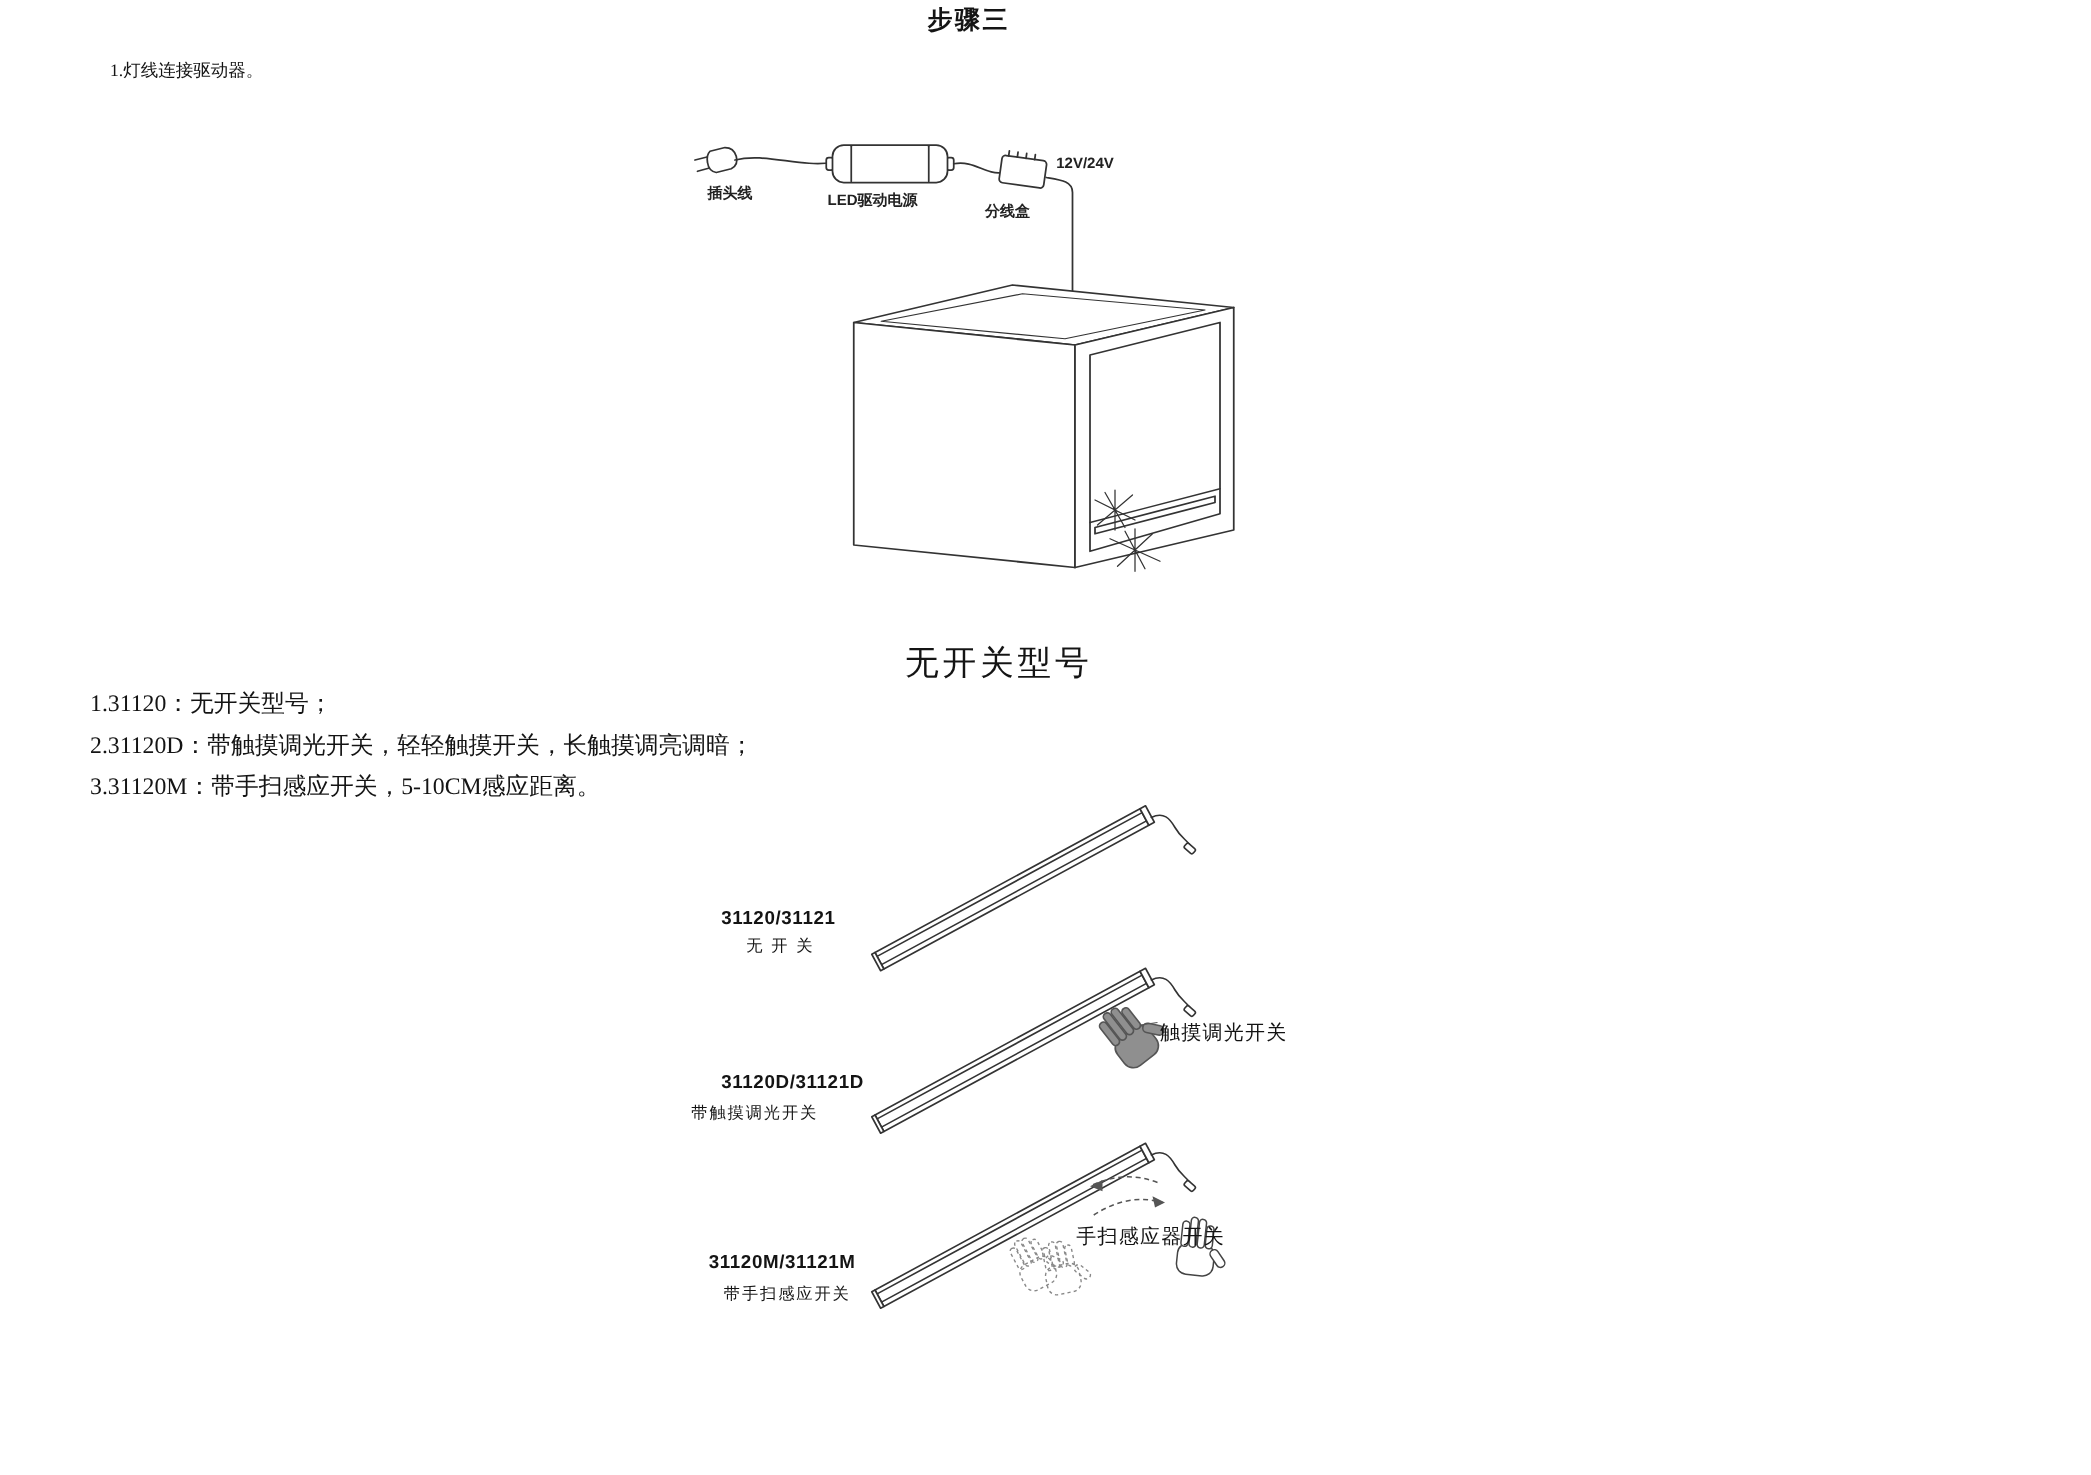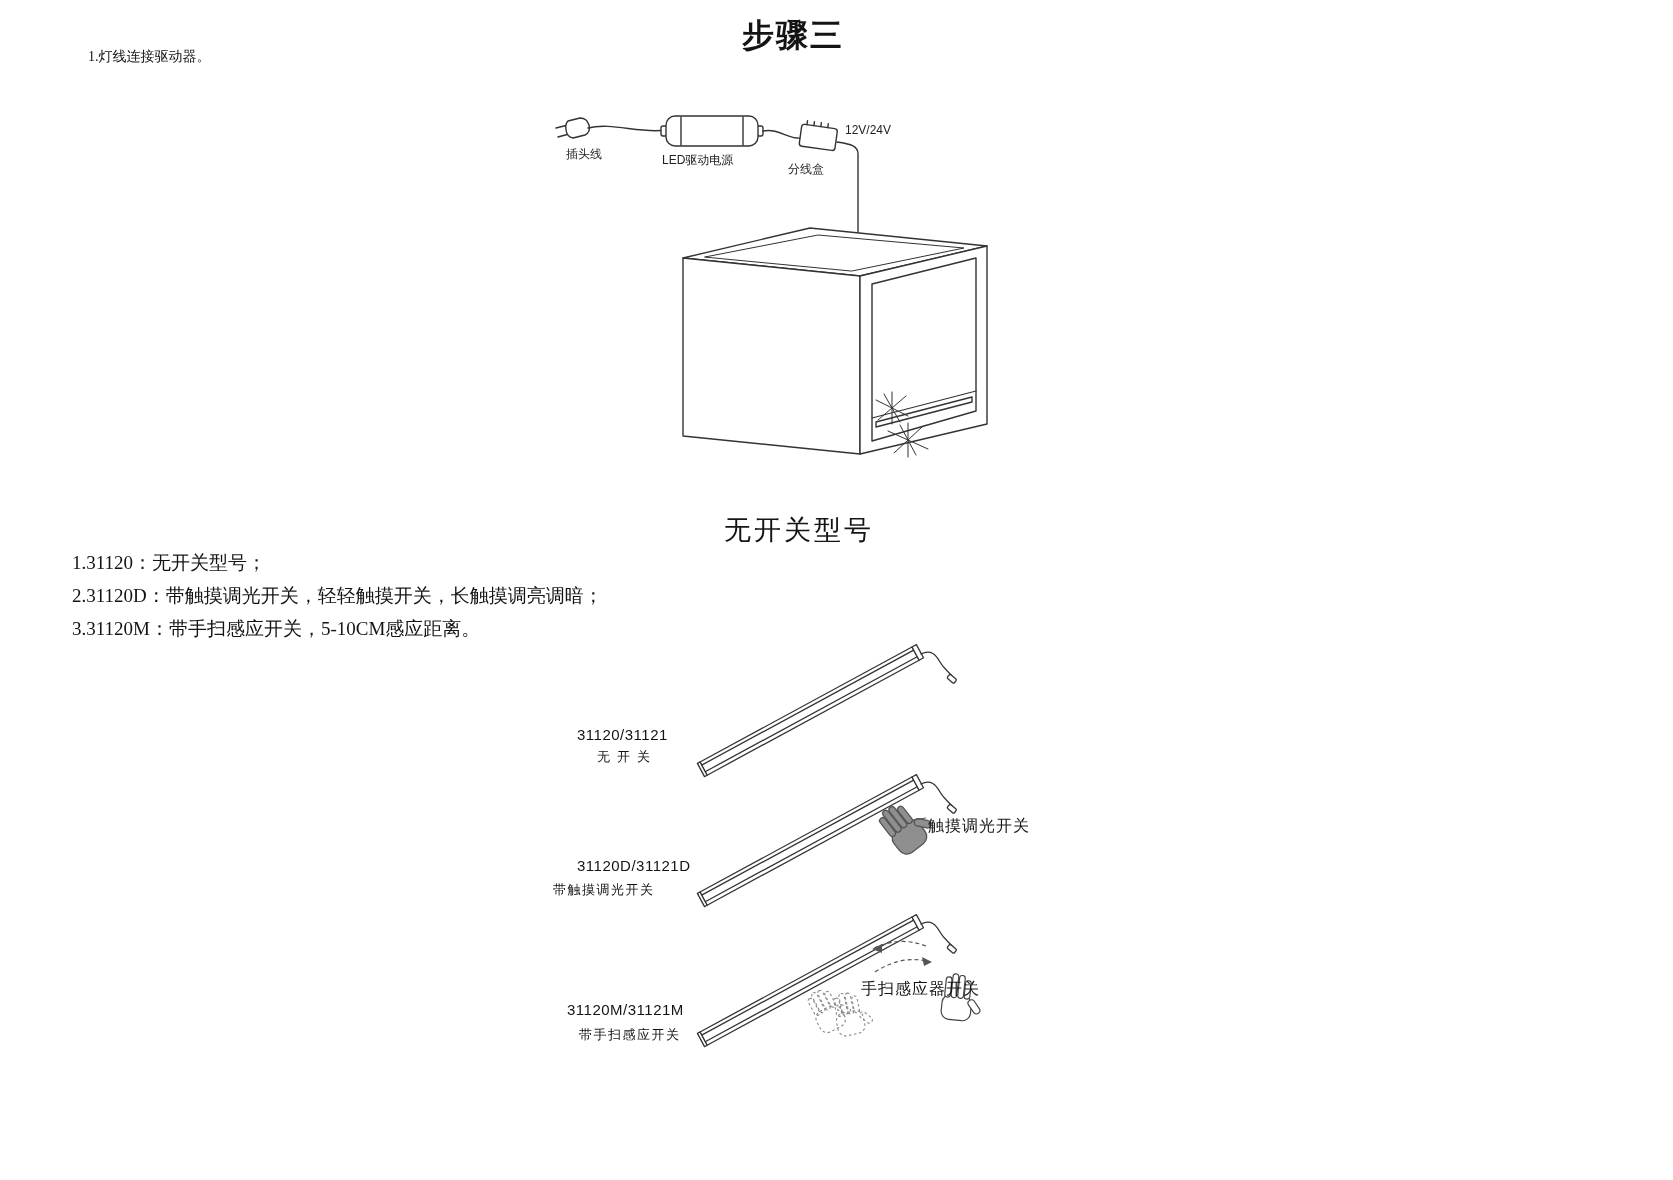--- a/index.html
+++ b/index.html
@@ -1,25 +1,25 @@
 <!DOCTYPE html>
 <html><head>
 <meta charset="utf-8">
 <style>
   html,body{margin:0;padding:0}
   body{width:1673px;height:1180px;position:relative;background:#ffffff;color:#141414;
        font-family:"Liberation Serif","DejaVu Serif",serif;overflow:hidden}
   .abs{position:absolute;white-space:nowrap}
   .hei{font-family:"Liberation Sans","DejaVu Sans",sans-serif}
-  .step-title{left:742px;top:14px;font-size:32px;font-weight:600;letter-spacing:2px}
+  .step-title{left:742px;top:2px;font-size:20px;font-weight:600;letter-spacing:2px}
   .instr{left:88px;top:48px;font-size:14px}
-  .dlbl{font-size:12px;font-weight:400;color:#222}
+  .dlbl{font-size:12px;font-weight:700;color:#222}
   .usage-title{left:724px;top:512px;font-size:27px;letter-spacing:3px;font-weight:500}
   .usage-line{font-size:19px}
-  .mcode{font-size:15px;font-weight:400;letter-spacing:0.5px}
+  .mcode{font-size:15px;font-weight:700;letter-spacing:0.5px}
   .mdesc{font-size:13px}
   .callout{font-size:16px;letter-spacing:1px}
   svg{position:absolute;overflow:visible}
   .ink{stroke:#333;fill:none;stroke-width:1.4;stroke-linejoin:round;stroke-linecap:round}
 </style>
 </head>
 <body>
 
 <div>
 

